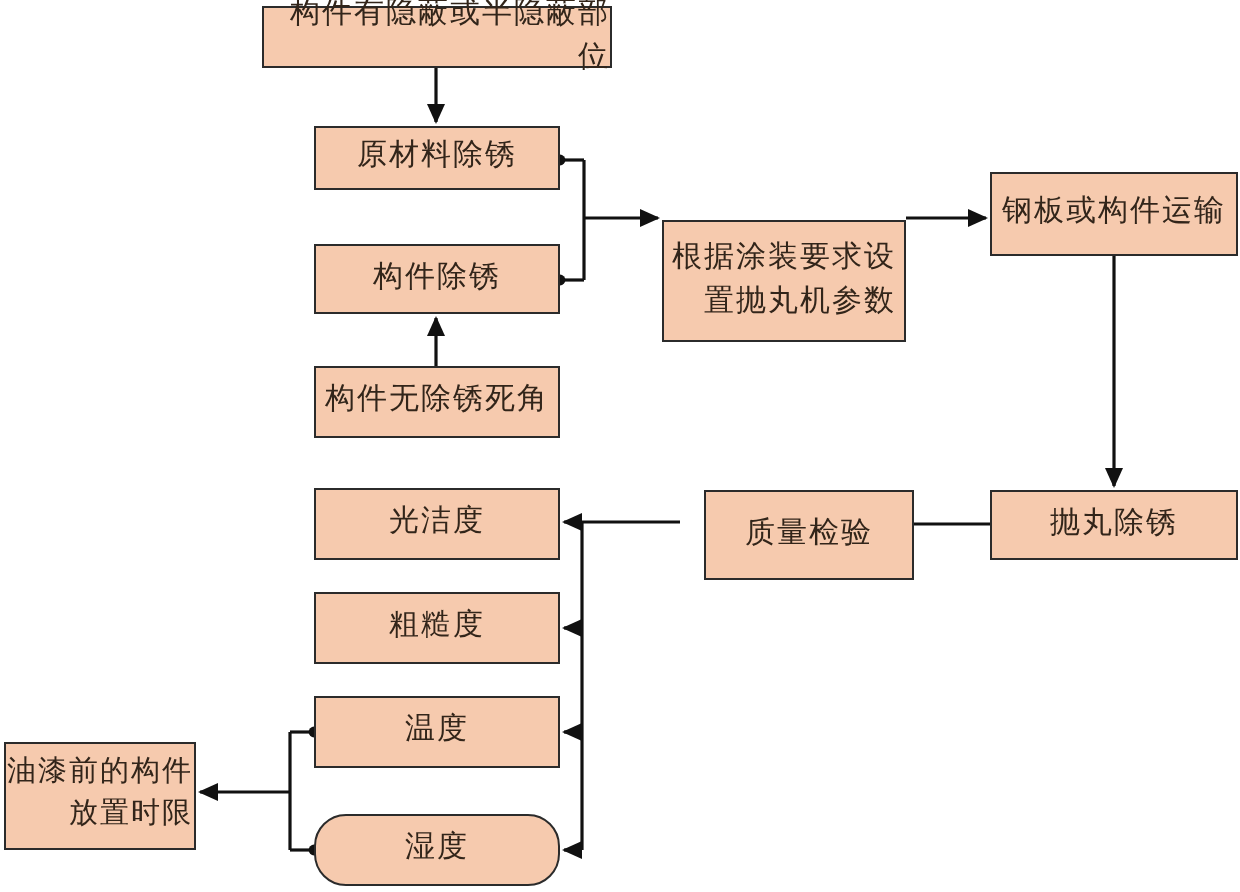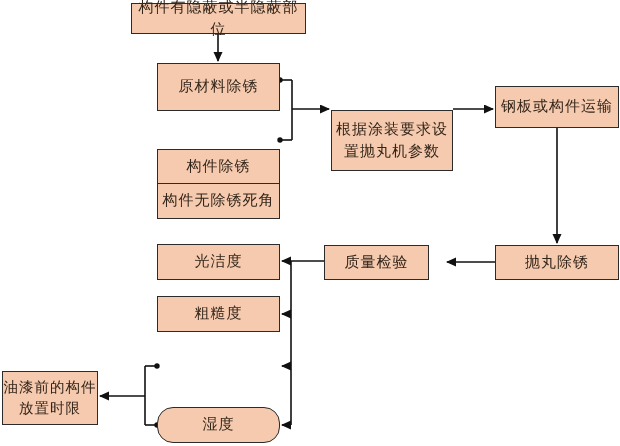--- a/index.html
+++ b/index.html
@@ -17,35 +17,36 @@
     font-family:"DejaVu Serif","Liberation Serif",serif;
     overflow:hidden;
   }
   .node{
     position:absolute;
     box-sizing:border-box;
     background:var(--box-fill);
     border:1.5px solid var(--box-border);
     color:var(--text);
     display:flex;align-items:center;justify-content:center;
-    text-align:center;
+    text-align:right;
     font-size:15px;
     letter-spacing:1px;
     line-height:1.45;
     white-space:pre-line;
+    font-family:Liberation Mono, monospace;
   }
   
   #node-hidden-parts   {left:131px;top:3px;  width:175px;height:31px;}
-  #node-raw-derust     {left:157px;top:63px; width:123px;height:48px;}
-  #node-comp-derust    {left:157px;top:122px;width:123px;height:35px;margin-top:27px;}
+  #node-raw-derust     {left:157px;top:63px; width:123px;height:32px;}
+  #node-comp-derust    {left:157px;top:122px;width:123px;height:35px;}
   #node-dead-corner    {left:157px;top:183px;width:123px;height:36px;}
   #node-blast-params   {left:331px;top:79px; width:122px;height:61px;margin-top:31px;}
   #node-steel-transport{left:495px;top:86px; width:124px;height:42px;}
   #node-shot-blast     {left:495px;top:245px;width:124px;height:35px;}
-  #node-quality-check  {left:324px;top:245px;width:105px;height:35px;}
+  #node-quality-check  {left:352px;top:245px;width:105px;height:45px;}
   #node-smoothness     {left:157px;top:244px;width:123px;height:36px;}
   #node-roughness      {left:157px;top:296px;width:123px;height:36px;}
   #node-temperature    {left:157px;top:348px;width:123px;height:36px;}
   #node-humidity       {left:157px;top:407px;width:123px;height:36px;border-radius:16px;}
   #node-paint-limit    {left:2px;  top:371px;width:96px; height:54px;font-size:14.5px;}
   .connectors{position:absolute;left:0;top:0;width:620px;height:446px;pointer-events:none;}
   .connectors line{stroke:var(--connector);stroke-width:1.6px;}
   .connectors circle{fill:var(--connector);}
   .connectors .arrowhead{fill:var(--connector);}
 </style>
@@ -115,19 +116,20 @@
   <div class="node" id="node-steel-transport">钢板或构件运输</div>
 
   <div class="node" id="node-shot-blast">抛丸除锈</div>
 
   <div class="node" id="node-quality-check">质量检验</div>
 
   <div class="node" id="node-smoothness">光洁度</div>
 
   <div class="node" id="node-roughness">粗糙度</div>
 
+  <div class="node" id="node-temperature">温度</div>
 
   <div class="node" id="node-humidity">湿度</div>
 
   <div class="node" id="node-paint-limit">油漆前的构件
 放置时限</div>
 
 </div>
 
 </body></html>

